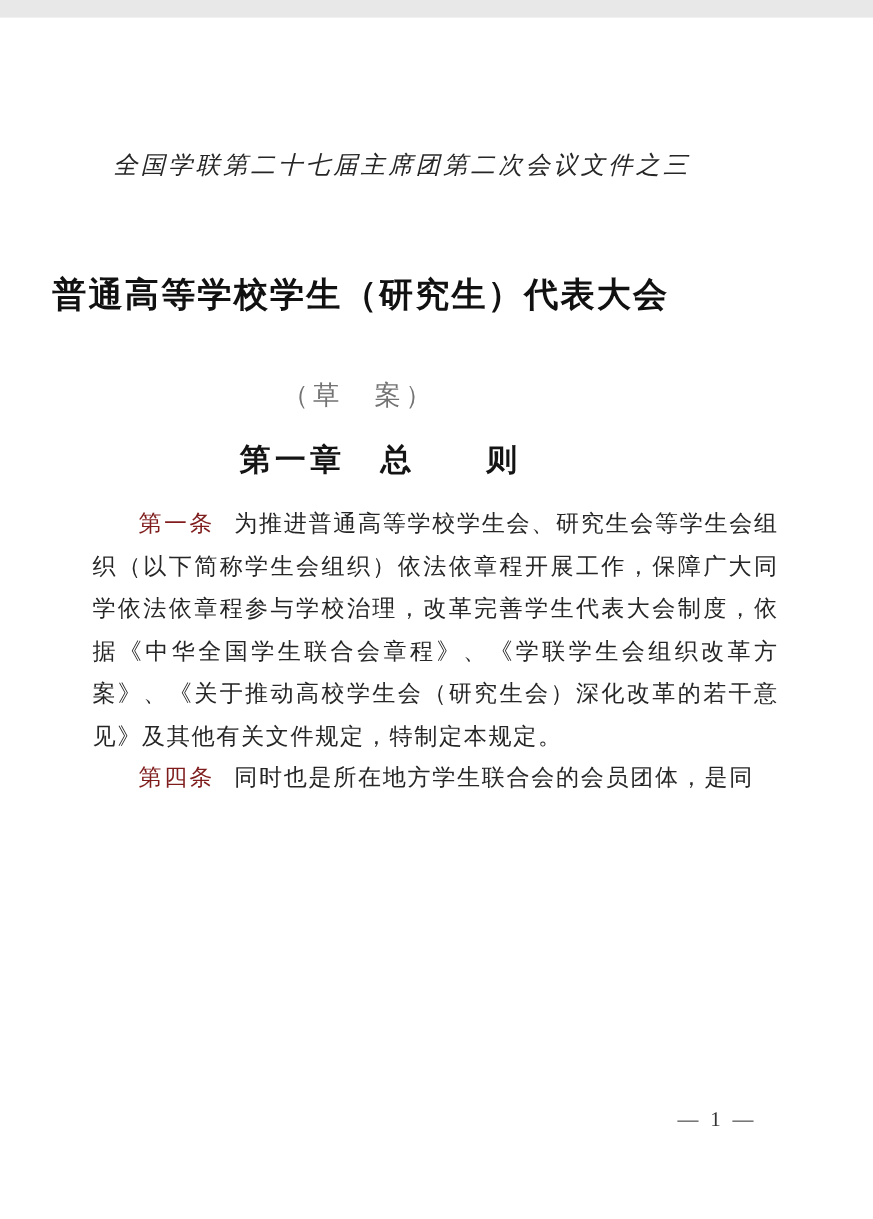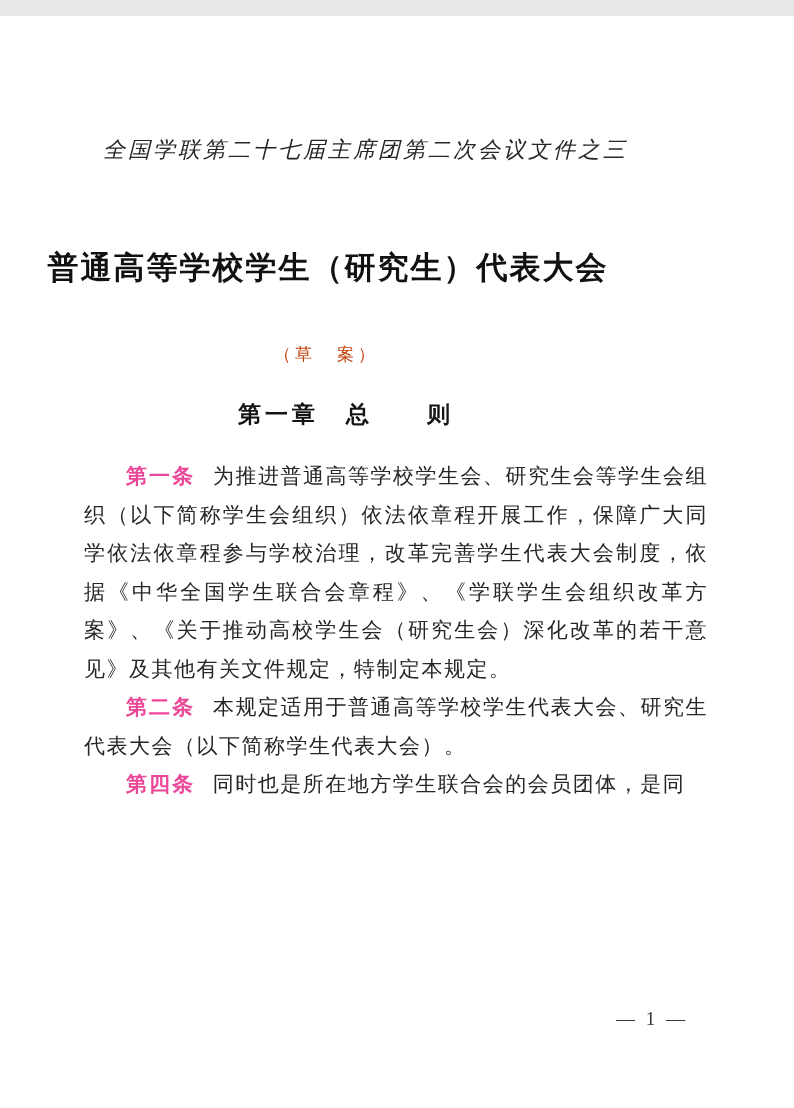--- a/index.html
+++ b/index.html
@@ -40,53 +40,53 @@
     line-height: 48px;
     letter-spacing: 2px;
     color: #111111;
   }
   .draft-label {
     position: absolute;
     left: 0;
     top: 327px;
     width: 653px;
     text-align: center;
-    font-size: 17px;
+    font-size: 24px;
     letter-spacing: 4px;
-    color: #c2410c;
+    color: #737373;
   }
   .chapter-heading {
     position: absolute;
     left: 0;
     top: 383px;
     width: 692px;
     text-align: center;
-    font-size: 23px;
+    font-size: 28px;
     font-weight: 700;
     letter-spacing: 4px;
     color: #141414;
   }
   .body-text {
     position: absolute;
     left: 84px;
     top: 441px;
     width: 624px;
     font-size: 21px;
     line-height: 38.5px;
     letter-spacing: 1.5px;
     text-align: justify;
     color: #262626;
   }
   .body-text p {
     margin: 0;
     text-indent: 2em;
   }
   .article-label {
-    font-weight: 700;
-    color: #ec4899;
+    font-weight: 400;
+    color: #7f1d1d;
     margin-right: 0.85em;
     letter-spacing: 2px;
   }
   .page-number {
     position: absolute;
     top: 992px;
     right: 106px;
     font-size: 19px;
     letter-spacing: 3px;
     color: #333333;
@@ -106,22 +106,19 @@
 
   <div class="draft-label">（草　案）</div>
 
   <div class="chapter-heading">第一章　总　　则</div>
 
   <div class="body-text">
     <p>
       <span class="article-label">第一条</span><span>为推进普通高等学校学生会、研究生会等学生会组织（以下简称学生会组织）依法依章程开展工作，保障广大同学依法依章程参与学校治理，改革完善学生代表大会制度，依据《中华全国学生联合会章程》、《学联学生会组织改革方案》、《关于推动高校学生会（研究生会）深化改革的若干意见》及其他有关文件规定，特制定本规定。</span>
     </p>
     <p>
-      <span class="article-label">第二条</span><span>本规定适用于普通高等学校学生代表大会、研究生代表大会（以下简称学生代表大会）。</span>
-    </p>
-    <p>
       <span class="article-label">第四条</span><span>同时也是所在地方学生联合会的会员团体，是同</span>
     </p>
   </div>
 
   <div class="page-number">— 1 —</div>
 
 </div>
 
 </body></html>

